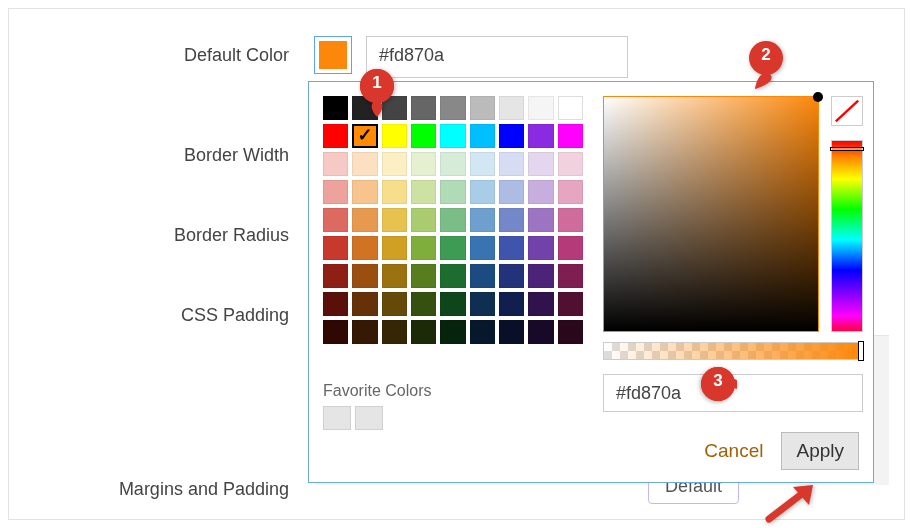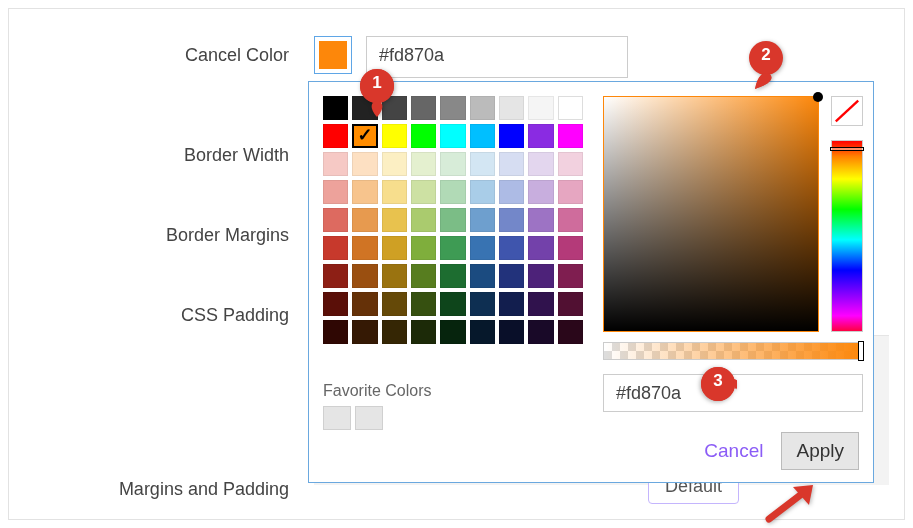--- a/index.html
+++ b/index.html
@@ -203,21 +203,21 @@
 
   .actions {
     position: absolute;
     right: 14px; bottom: 12px;
     display: flex;
     align-items: center;
     gap: 18px;
     font-size: 19px;
   }
   .cancel {
-    color: #8b5cf6;
+    color: #a16207;
     cursor: pointer;
     margin-left: 22px;
   }
   .apply {
     border: 1px solid #bbb;
     background: #e6e6e6;
     padding: 7px 14px;
     color: #333;
     cursor: pointer;
   }
@@ -251,23 +251,23 @@
     pointer-events: none;
   }
   .arrow svg { width: 100%; height: 100%; display:block; filter: drop-shadow(1px 1px 2px rgba(0,0,0,0.3)); }
 </style>
 </head>
 <body>
 
 <div class="outer">
 
   <div class="labels">
-    <div class="prop-label lab-color">Cancel Color</div>
+    <div class="prop-label lab-color">Default Color</div>
     <div class="prop-label lab-width">Border Width</div>
-    <div class="prop-label lab-radius">Border Margins</div>
+    <div class="prop-label lab-radius">Border Radius</div>
     <div class="prop-label lab-css">CSS Padding</div>
     <div class="prop-label lab-margin">Margins and Padding</div>
   </div>
 
   <div class="shadow-block"></div>
 
   <div class="swatch-current">
     <div class="inner" style="background:#fd870a"></div>
   </div>
 

